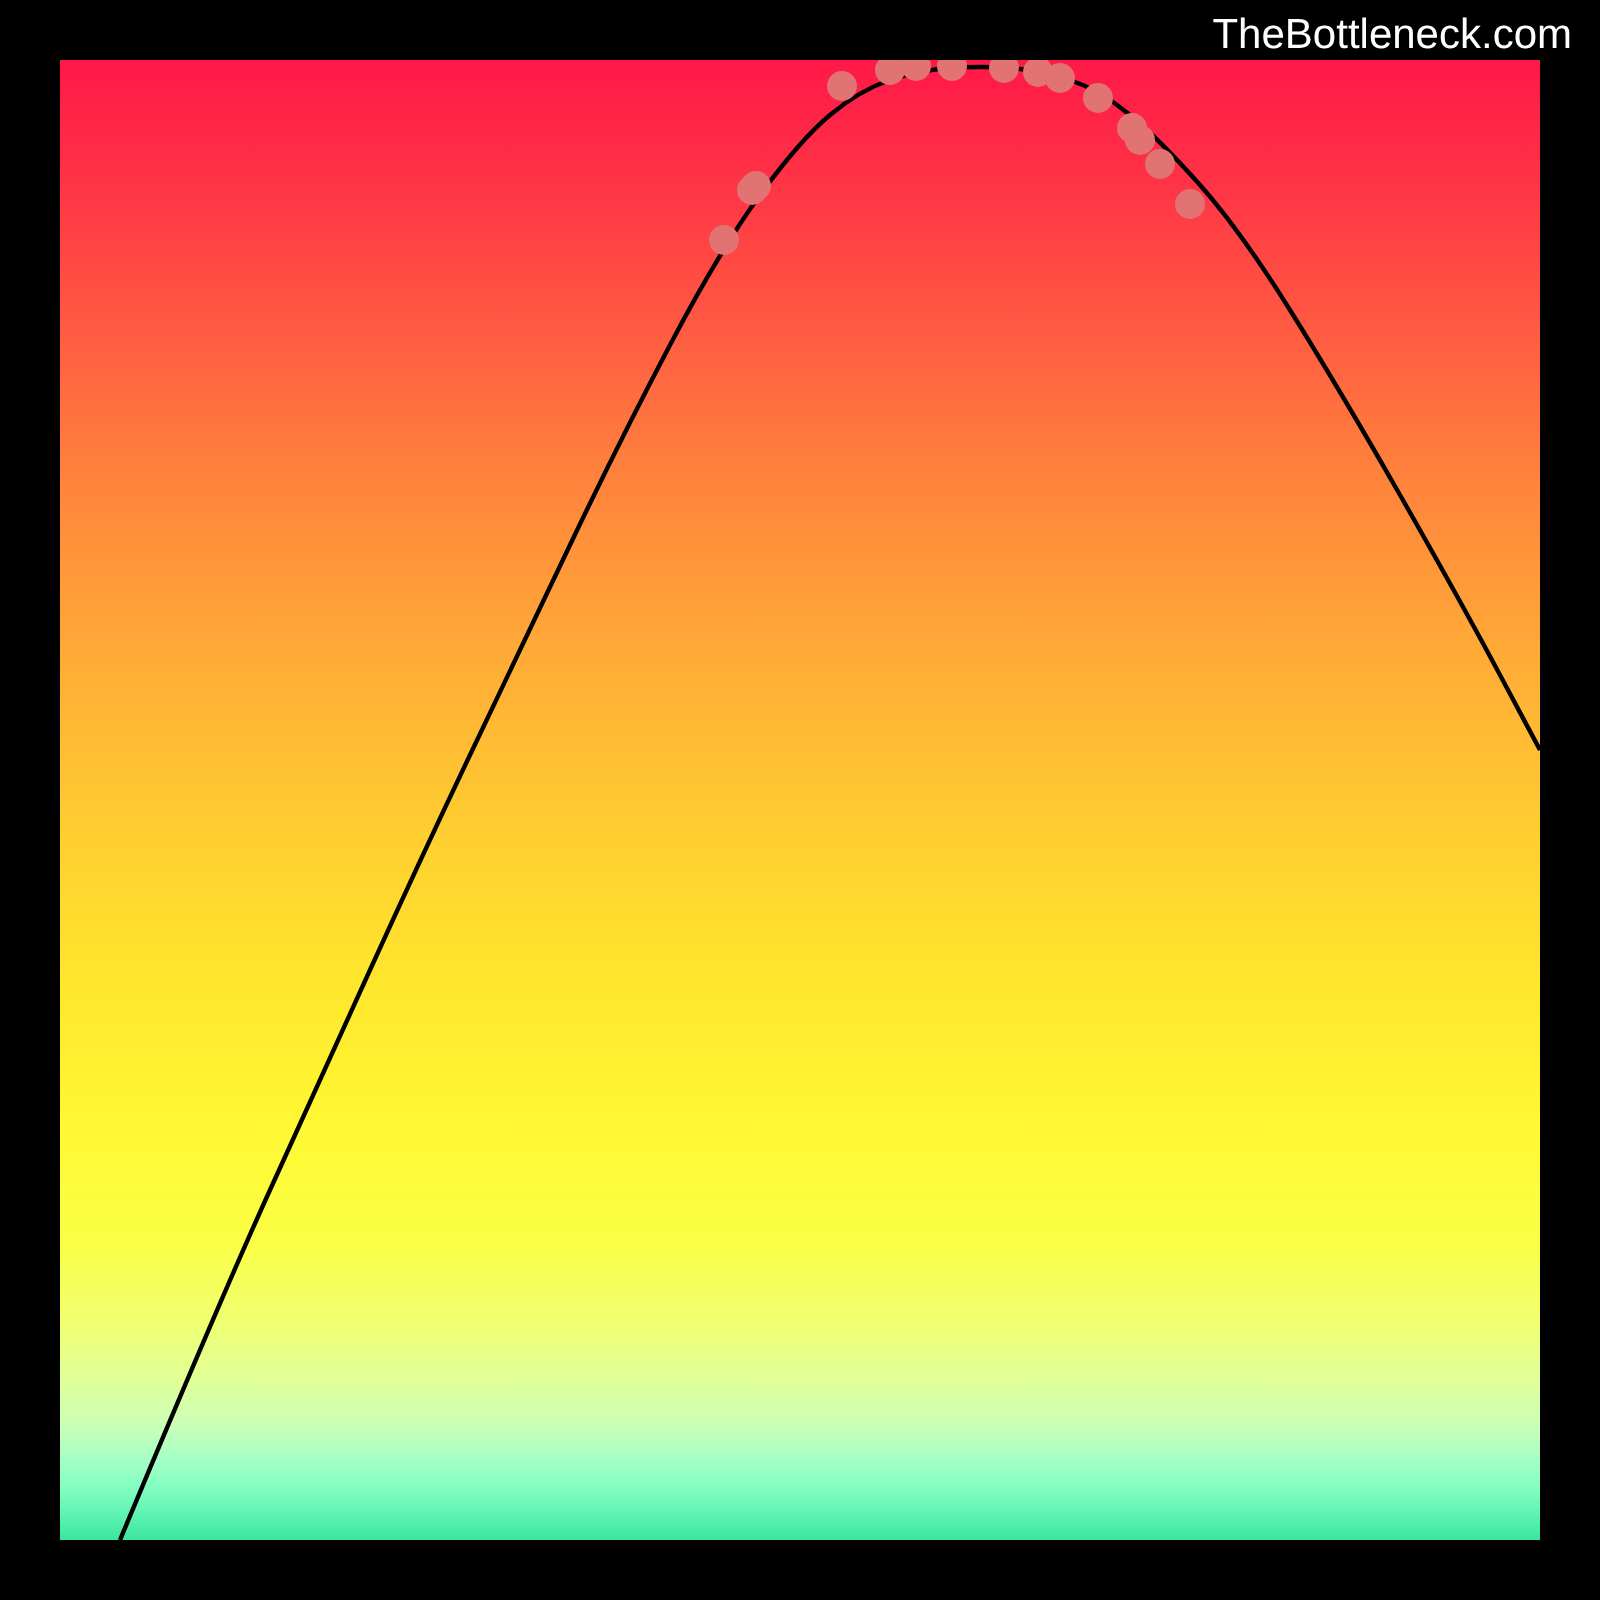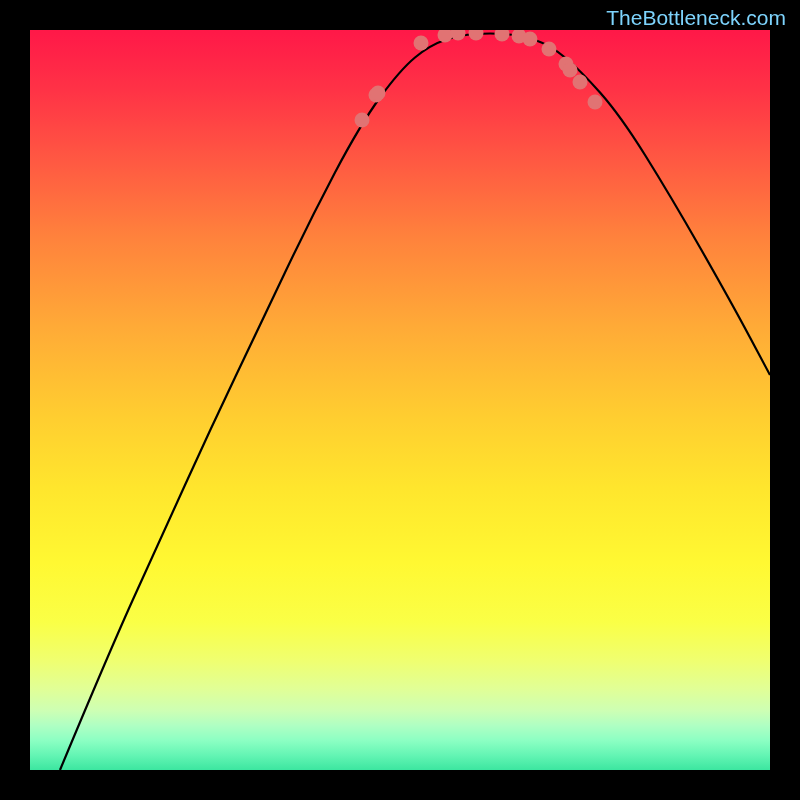--- a/index.html
+++ b/index.html
@@ -11,21 +11,21 @@
     width: 800px; 
     height: 800px; 
     background: #000; 
     position: relative;
     font-family: Arial, sans-serif;
   }
   .watermark {
     position: absolute;
     top: 6px;
     right: 14px;
-    color: #7dd3fc;
+    color: #ffffff;
     font-size: 21px;
     font-weight: 500;
     z-index: 10;
   }
   .frame {
     position: absolute;
     top: 30px;
     left: 30px;
     width: 740px;
     height: 740px;

